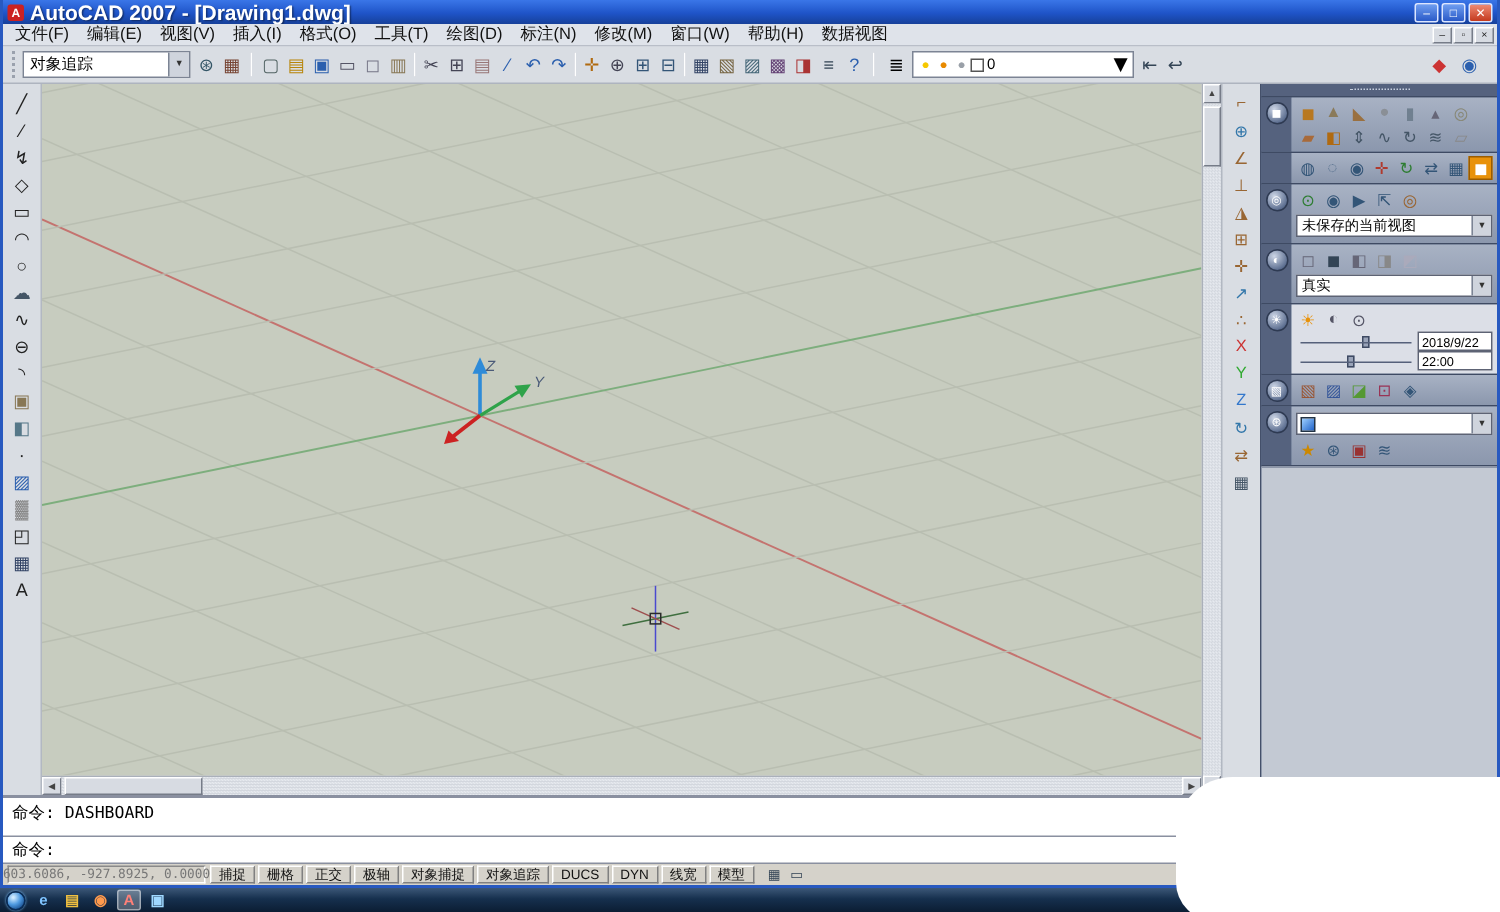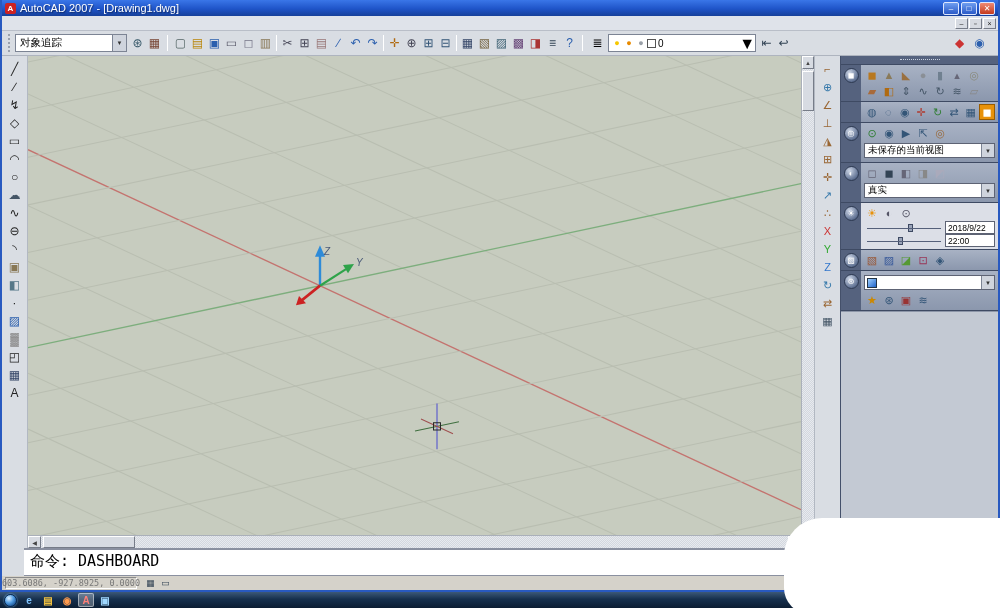--- a/index.html
+++ b/index.html
@@ -11,21 +11,21 @@
   #app { position:absolute; top:0; left:0; width:1000px; height:592px;
          display:flex; flex-direction:column;
          border-left:2px solid #2859c0; border-right:2px solid #2859c0; border-bottom:2px solid #2859c0;
          background:#d9dde3; }
 
   
   .titlebar { height:16px; display:flex; align-items:center; padding:0 3px; gap:4px;
               background:linear-gradient(180deg,#3a76e8 0%,#1f54c8 55%,#16409a 100%); }
   .appicon { width:11px; height:11px; background:#c22; color:#fff; font-size:8px; font-weight:bold;
              display:flex; align-items:center; justify-content:center; border-radius:2px; }
-  .titletext { color:#fff; font-size:11px; font-weight:normal; flex:1;
+  .titletext { color:#fff; font-size:14px; font-weight:bold; flex:1;
                text-shadow:1px 1px 1px rgba(0,0,0,.4); white-space:nowrap; overflow:hidden; }
   .winbtns { display:flex; gap:2px; }
   .wbtn { width:16px; height:13px; font-size:8px; color:#fff; display:flex; align-items:center; justify-content:center;
           background:linear-gradient(180deg,#6f9ef0,#2a5ac8); border:1px solid #dce6ff; border-radius:2px; }
   .wbtn.close { background:linear-gradient(180deg,#ef8b74,#c43a1e); }
 
   
   .menubar { height:15px; display:flex; align-items:center; background:#dfe3ea; border-bottom:1px solid #b9bec8;
              font-size:11px; color:#111; padding-left:2px; }
   .menubar .menu-item { padding:0 6px; line-height:15px; white-space:nowrap; }
@@ -105,21 +105,21 @@
   .swatchblue { width:10px; height:10px; margin-left:2px; background:linear-gradient(135deg,#9fd0ff,#1f62c8); border:1px solid #234; }
   .slider { position:relative; height:10px; flex:1; margin:0 3px; }
   .slider::after { content:""; position:absolute; left:0; right:0; top:5px; height:1px; background:#55607a; }
   .sthumb { position:absolute; left:55%; top:1px; width:5px; height:8px; background:#9aa4b9; border:1px solid #3e4a63; }
   .dfield { width:50px; height:13px; background:#fff; border:1px solid #5d6374; font-size:8.5px;
             display:flex; align-items:center; padding:0 2px; color:#000; white-space:nowrap; overflow:hidden; }
   .dash-fill { flex:1; background:#c3c9d3; border-top:1px solid #8d96a8; }
 
   
   .cmdhist { height:28px; background:#fff; border-top:2px solid #8a90a0; border-bottom:1px solid #8a90a0;
-             font-family:"DejaVu Sans Mono",monospace; font-size:15px; color:#000; padding:2px 6px;margin-left:22px; }
+             font-family:"DejaVu Sans Mono",monospace; font-size:11px; color:#000; padding:2px 6px; }
   .cmdprompt { height:18px; background:#fff; font-family:"DejaVu Sans Mono",monospace; font-size:11px;
                color:#000; display:flex; align-items:center; padding:0 6px; border-bottom:1px solid #8a90a0; }
 
   
   .statusbar { height:14px; background:#d5d2ca; display:flex; align-items:center; gap:3px; padding:0 3px; font-size:9px; }
   .coords { width:132px; height:12px; border:1px solid; border-color:#8a8a8a #fff #fff #8a8a8a;
             font-family:"DejaVu Sans Mono",monospace; font-size:8.5px; color:#777;
             display:flex; align-items:center; justify-content:center; white-space:nowrap; }
   .sbtn { height:12px; padding:0 5px; background:#d5d2ca; border:1px solid; border-color:#fff #808080 #808080 #fff;
           font-size:9px; color:#111; display:flex; align-items:center; white-space:nowrap; }
@@ -152,20 +152,34 @@
       <span class="appicon">A</span>
       <span class="titletext">AutoCAD 2007 - [Drawing1.dwg]</span>
       <span class="winbtns">
         <span class="wbtn">–</span>
         <span class="wbtn">□</span>
         <span class="wbtn close">✕</span>
       </span>
     </div>
 
     <div class="menubar">
+      <span style="display:flex">
+          <span class="menu-item">文件(F)</span>
+          <span class="menu-item">编辑(E)</span>
+          <span class="menu-item">视图(V)</span>
+          <span class="menu-item">插入(I)</span>
+          <span class="menu-item">格式(O)</span>
+          <span class="menu-item">工具(T)</span>
+          <span class="menu-item">绘图(D)</span>
+          <span class="menu-item">标注(N)</span>
+          <span class="menu-item">修改(M)</span>
+          <span class="menu-item">窗口(W)</span>
+          <span class="menu-item">帮助(H)</span>
+          <span class="menu-item">数据视图</span>
+        </span>
       <span class="mdi">
         <span class="mdibtn">–</span>
         <span class="mdibtn">▫</span>
         <span class="mdibtn">×</span>
       </span>
     </div>
 
     <div class="toolbar">
       <span class="grip"></span>
       <span class="combo ws">
@@ -486,23 +500,38 @@
           </div>
         </div>
 
         <div class="dash-fill"></div>
       </div>
     </div>
 
     <div class="cmdhist">
       <span>命令: DASHBOARD</span>
     </div>
+    <div class="cmdprompt">
+      <span>命令:</span>
+    </div>
 
     <div class="statusbar">
       <span class="coords">603.6086, -927.8925, 0.0000</span>
+      <span style="display:flex;gap:2px">
+          <span class="sbtn">捕捉</span>
+          <span class="sbtn">栅格</span>
+          <span class="sbtn">正交</span>
+          <span class="sbtn">极轴</span>
+          <span class="sbtn">对象捕捉</span>
+          <span class="sbtn">对象追踪</span>
+          <span class="sbtn">DUCS</span>
+          <span class="sbtn">DYN</span>
+          <span class="sbtn">线宽</span>
+          <span class="sbtn">模型</span>
+        </span>
       <span class="straymi">
           <span class="icon" style="color: rgb(51, 68, 85);">▦</span>
           <span class="icon" style="color: rgb(51, 68, 85);">▭</span>
         </span>
     </div>
   </div>
 
   <div class="taskbar">
     <span class="orb"></span>
     <span class="t-icons">

